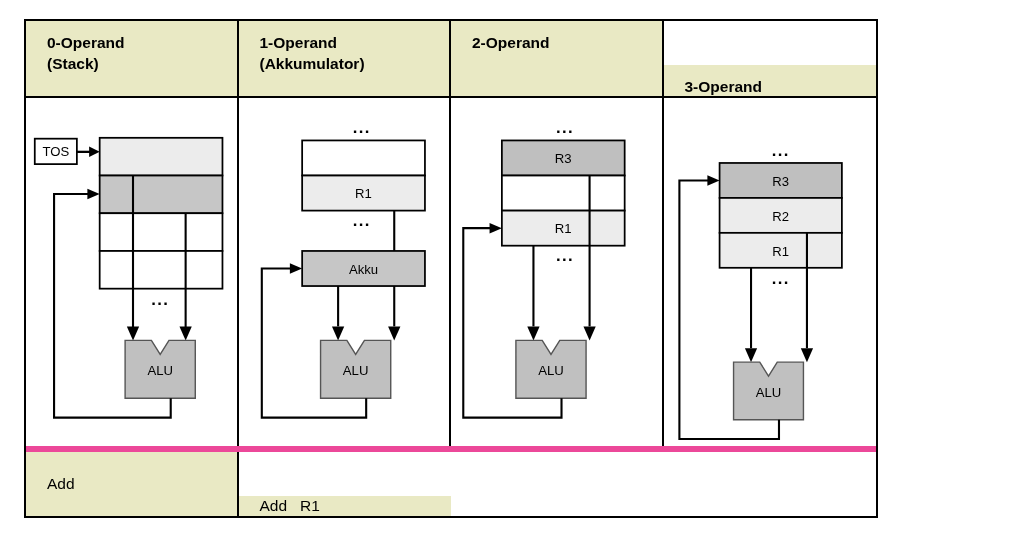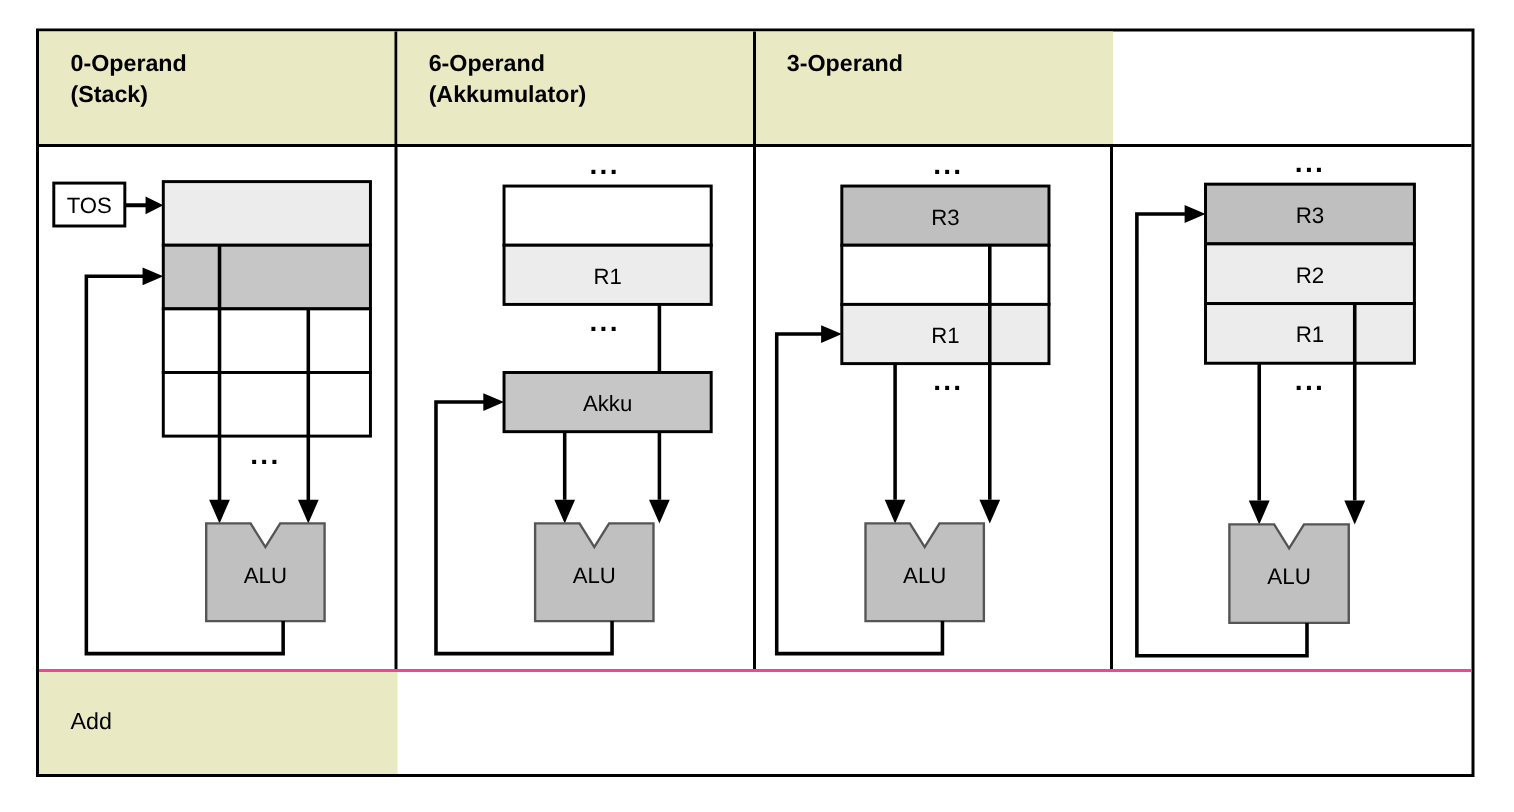--- a/index.html
+++ b/index.html
@@ -13,21 +13,21 @@
     position: relative;
     width: 1009px;
     height: 541px;
     background: #ffffff;
     overflow: hidden;
   }
   .table-wrap {
     position: absolute;
     left: 24px;
     top: 19px;
-    width: 959px;
+    width: 854px;
     height: 499px;
     box-sizing: border-box;
     border: 2px solid #000000;
     display: flex;
     flex-direction: column;
   }
   .row {
     display: flex;
     box-sizing: border-box;
     width: 100%;
@@ -36,28 +36,28 @@
   .row-body   { height: 348px; }
   .row-footer { height: 70px; flex: 1 1 auto; }
 
   .cell {
     box-sizing: border-box;
     width: 25%;
     border-right: 2px solid #000000;
     position: relative;
     overflow: hidden;
   }
-  .cell:last-child { border-right: none; }
+  .cell:last-child { border-right: none; margin-top: 44px; }
 
   .row-header .cell,
   .row-footer .cell {
     background: #e9e9c4;
   }
   .row-header { border-bottom: 2px solid #000000; }
-  .row-footer { border-top: 2px solid #ec4899; }
+  .row-footer { border-top: 6px solid #ec4899; }
 
   .hdr-text {
     position: absolute;
     left: 21px;
     top: 12px;
     font-size: 15.5px;
     font-weight: bold;
     color: #000000;
     line-height: 1.33;
     white-space: pre-line;
@@ -88,22 +88,25 @@
 
 <div id="root">
   <div class="table-wrap">
 
     <div class="row row-header">
       <div class="cell">
         <div class="hdr-text">0-Operand
 (Stack)</div>
       </div>
       <div class="cell">
-        <div class="hdr-text">6-Operand
+        <div class="hdr-text">1-Operand
 (Akkumulator)</div>
+      </div>
+      <div class="cell">
+        <div class="hdr-text">2-Operand</div>
       </div>
       <div class="cell">
         <div class="hdr-text">3-Operand</div>
       </div>
     </div>
 
     <div class="row row-body">
 
       <div class="cell">
         <svg class="diagram" viewBox="0 0 240 348" preserveAspectRatio="xMidYMid meet">
@@ -220,16 +223,19 @@
           <polygon points="62,44 48,38 48,50" fill="#000"></polygon>
         </svg>
       </div>
 
     </div>
 
     <div class="row row-footer">
       <div class="cell">
         <div class="foot-text">Add</div>
       </div>
+      <div class="cell">
+        <div class="foot-text">Add   R1</div>
+      </div>
     </div>
 
   </div>
 </div>
 
 </body></html>

